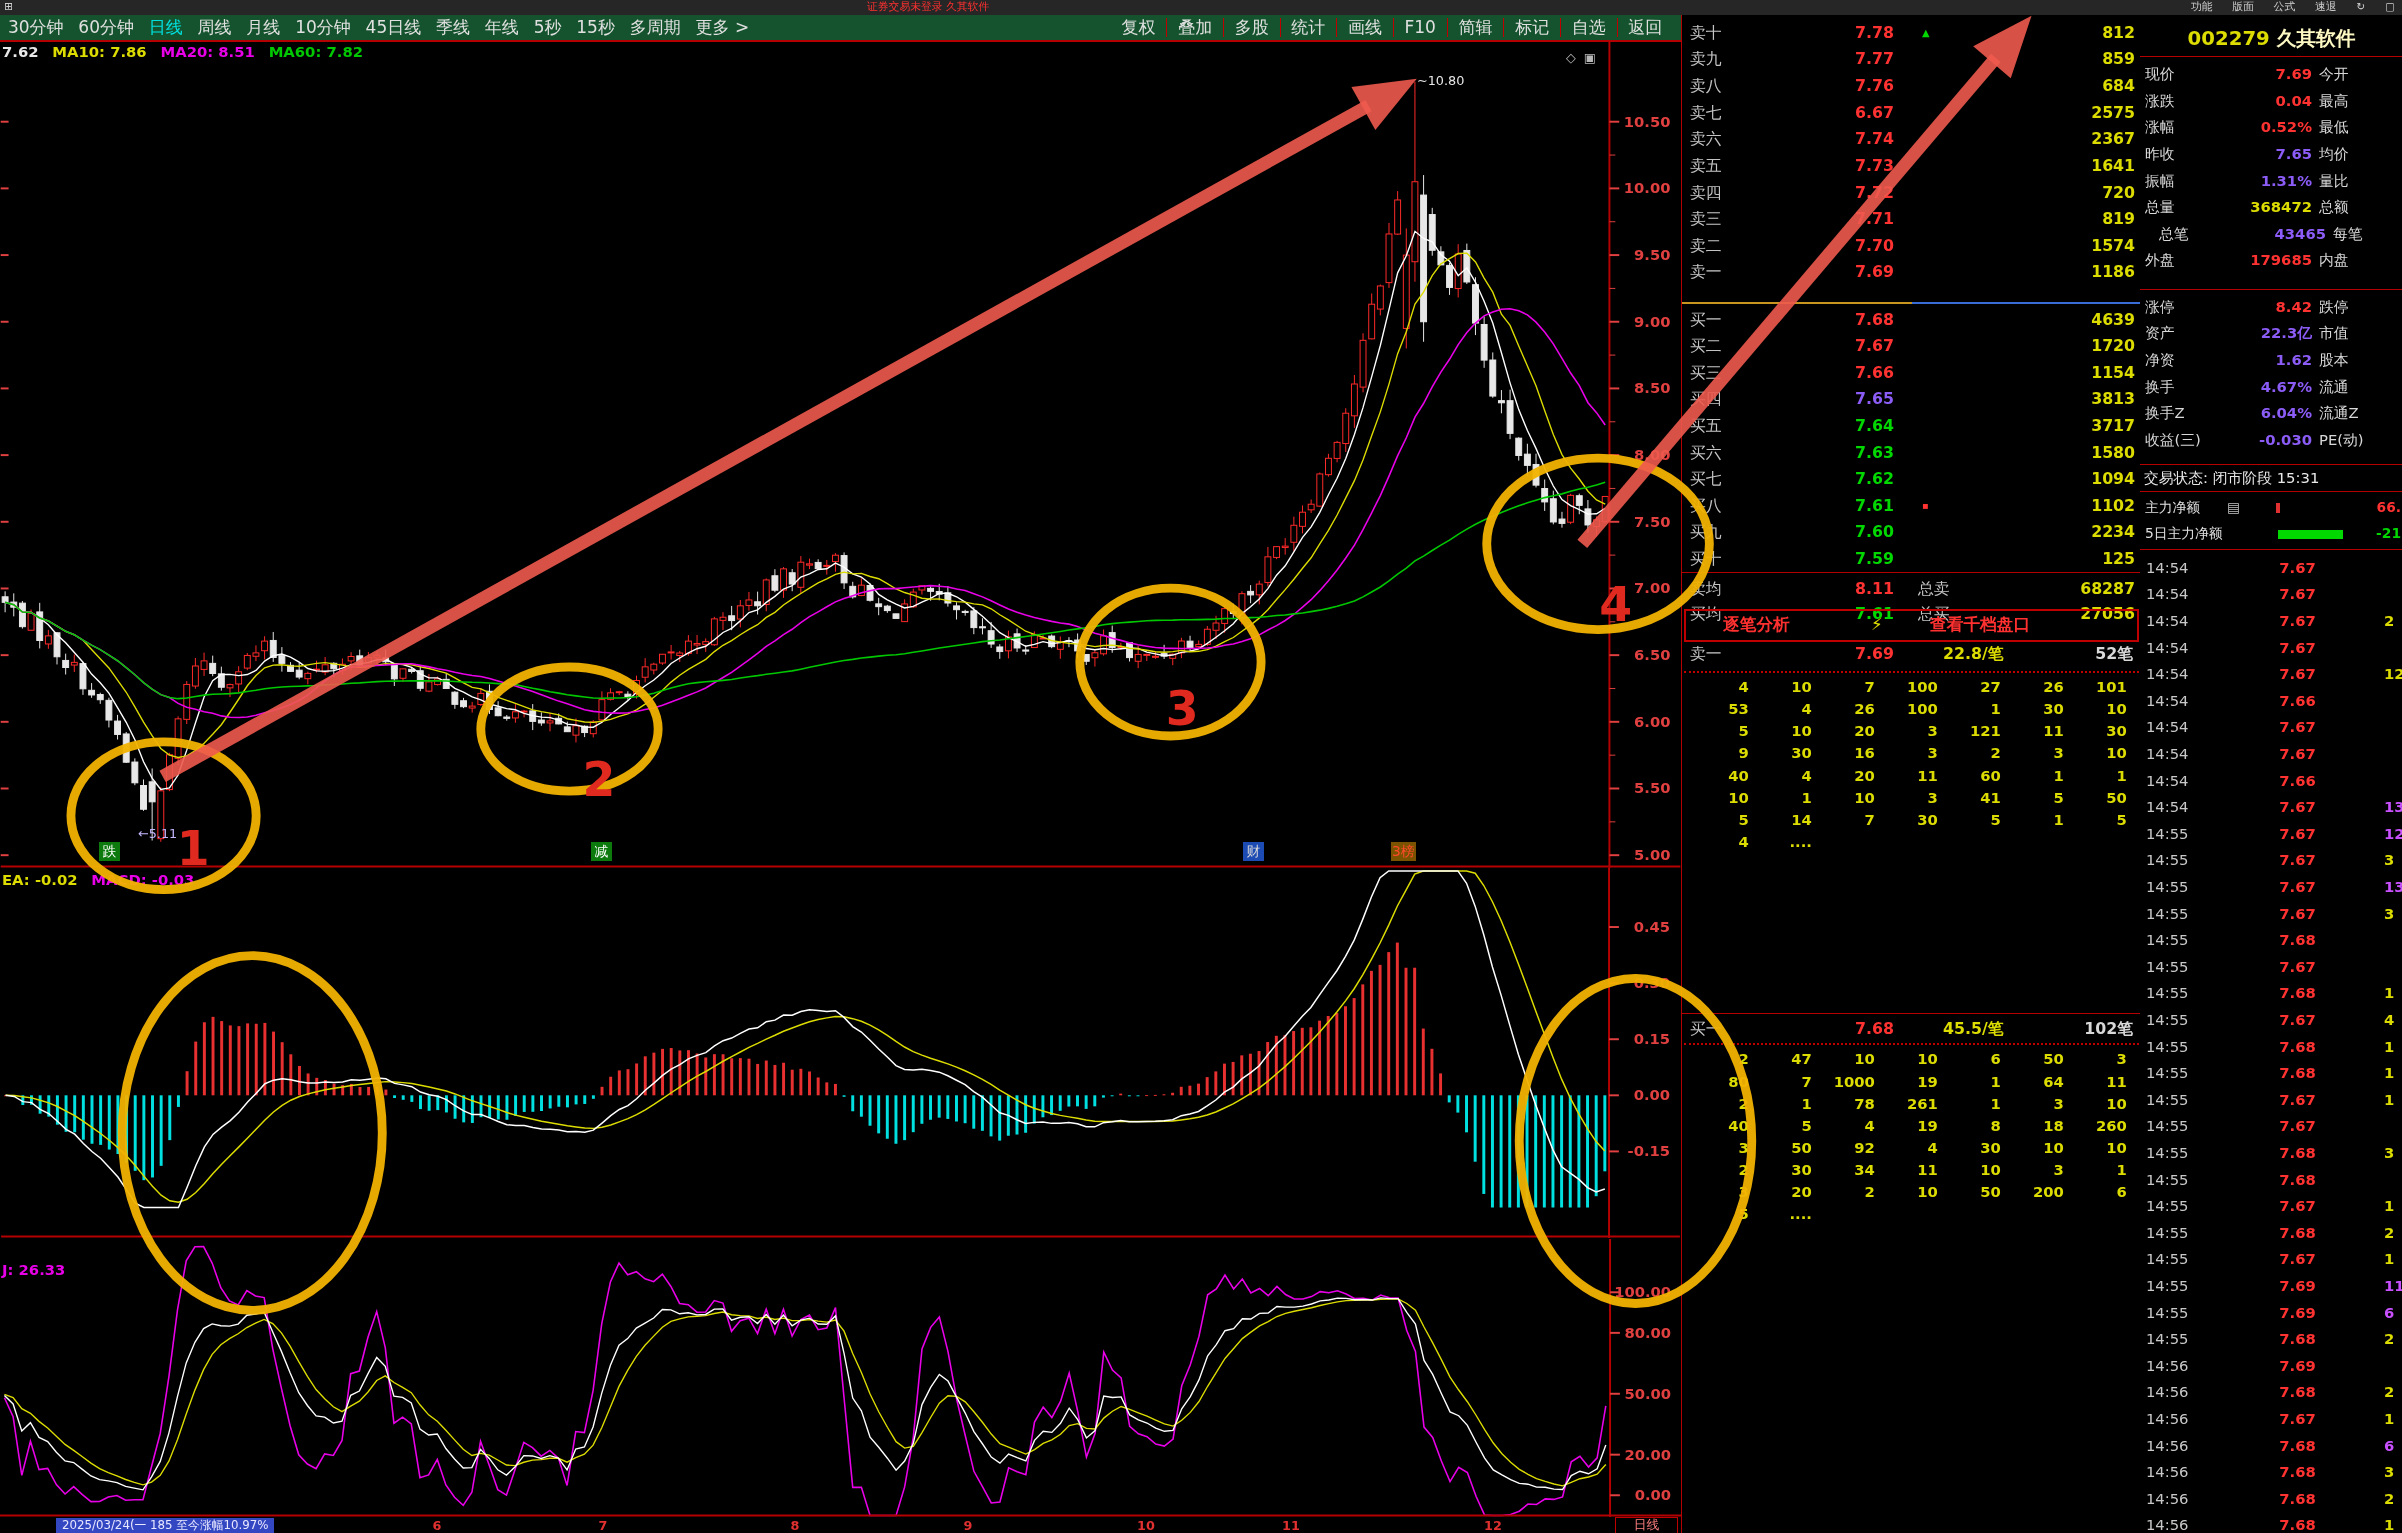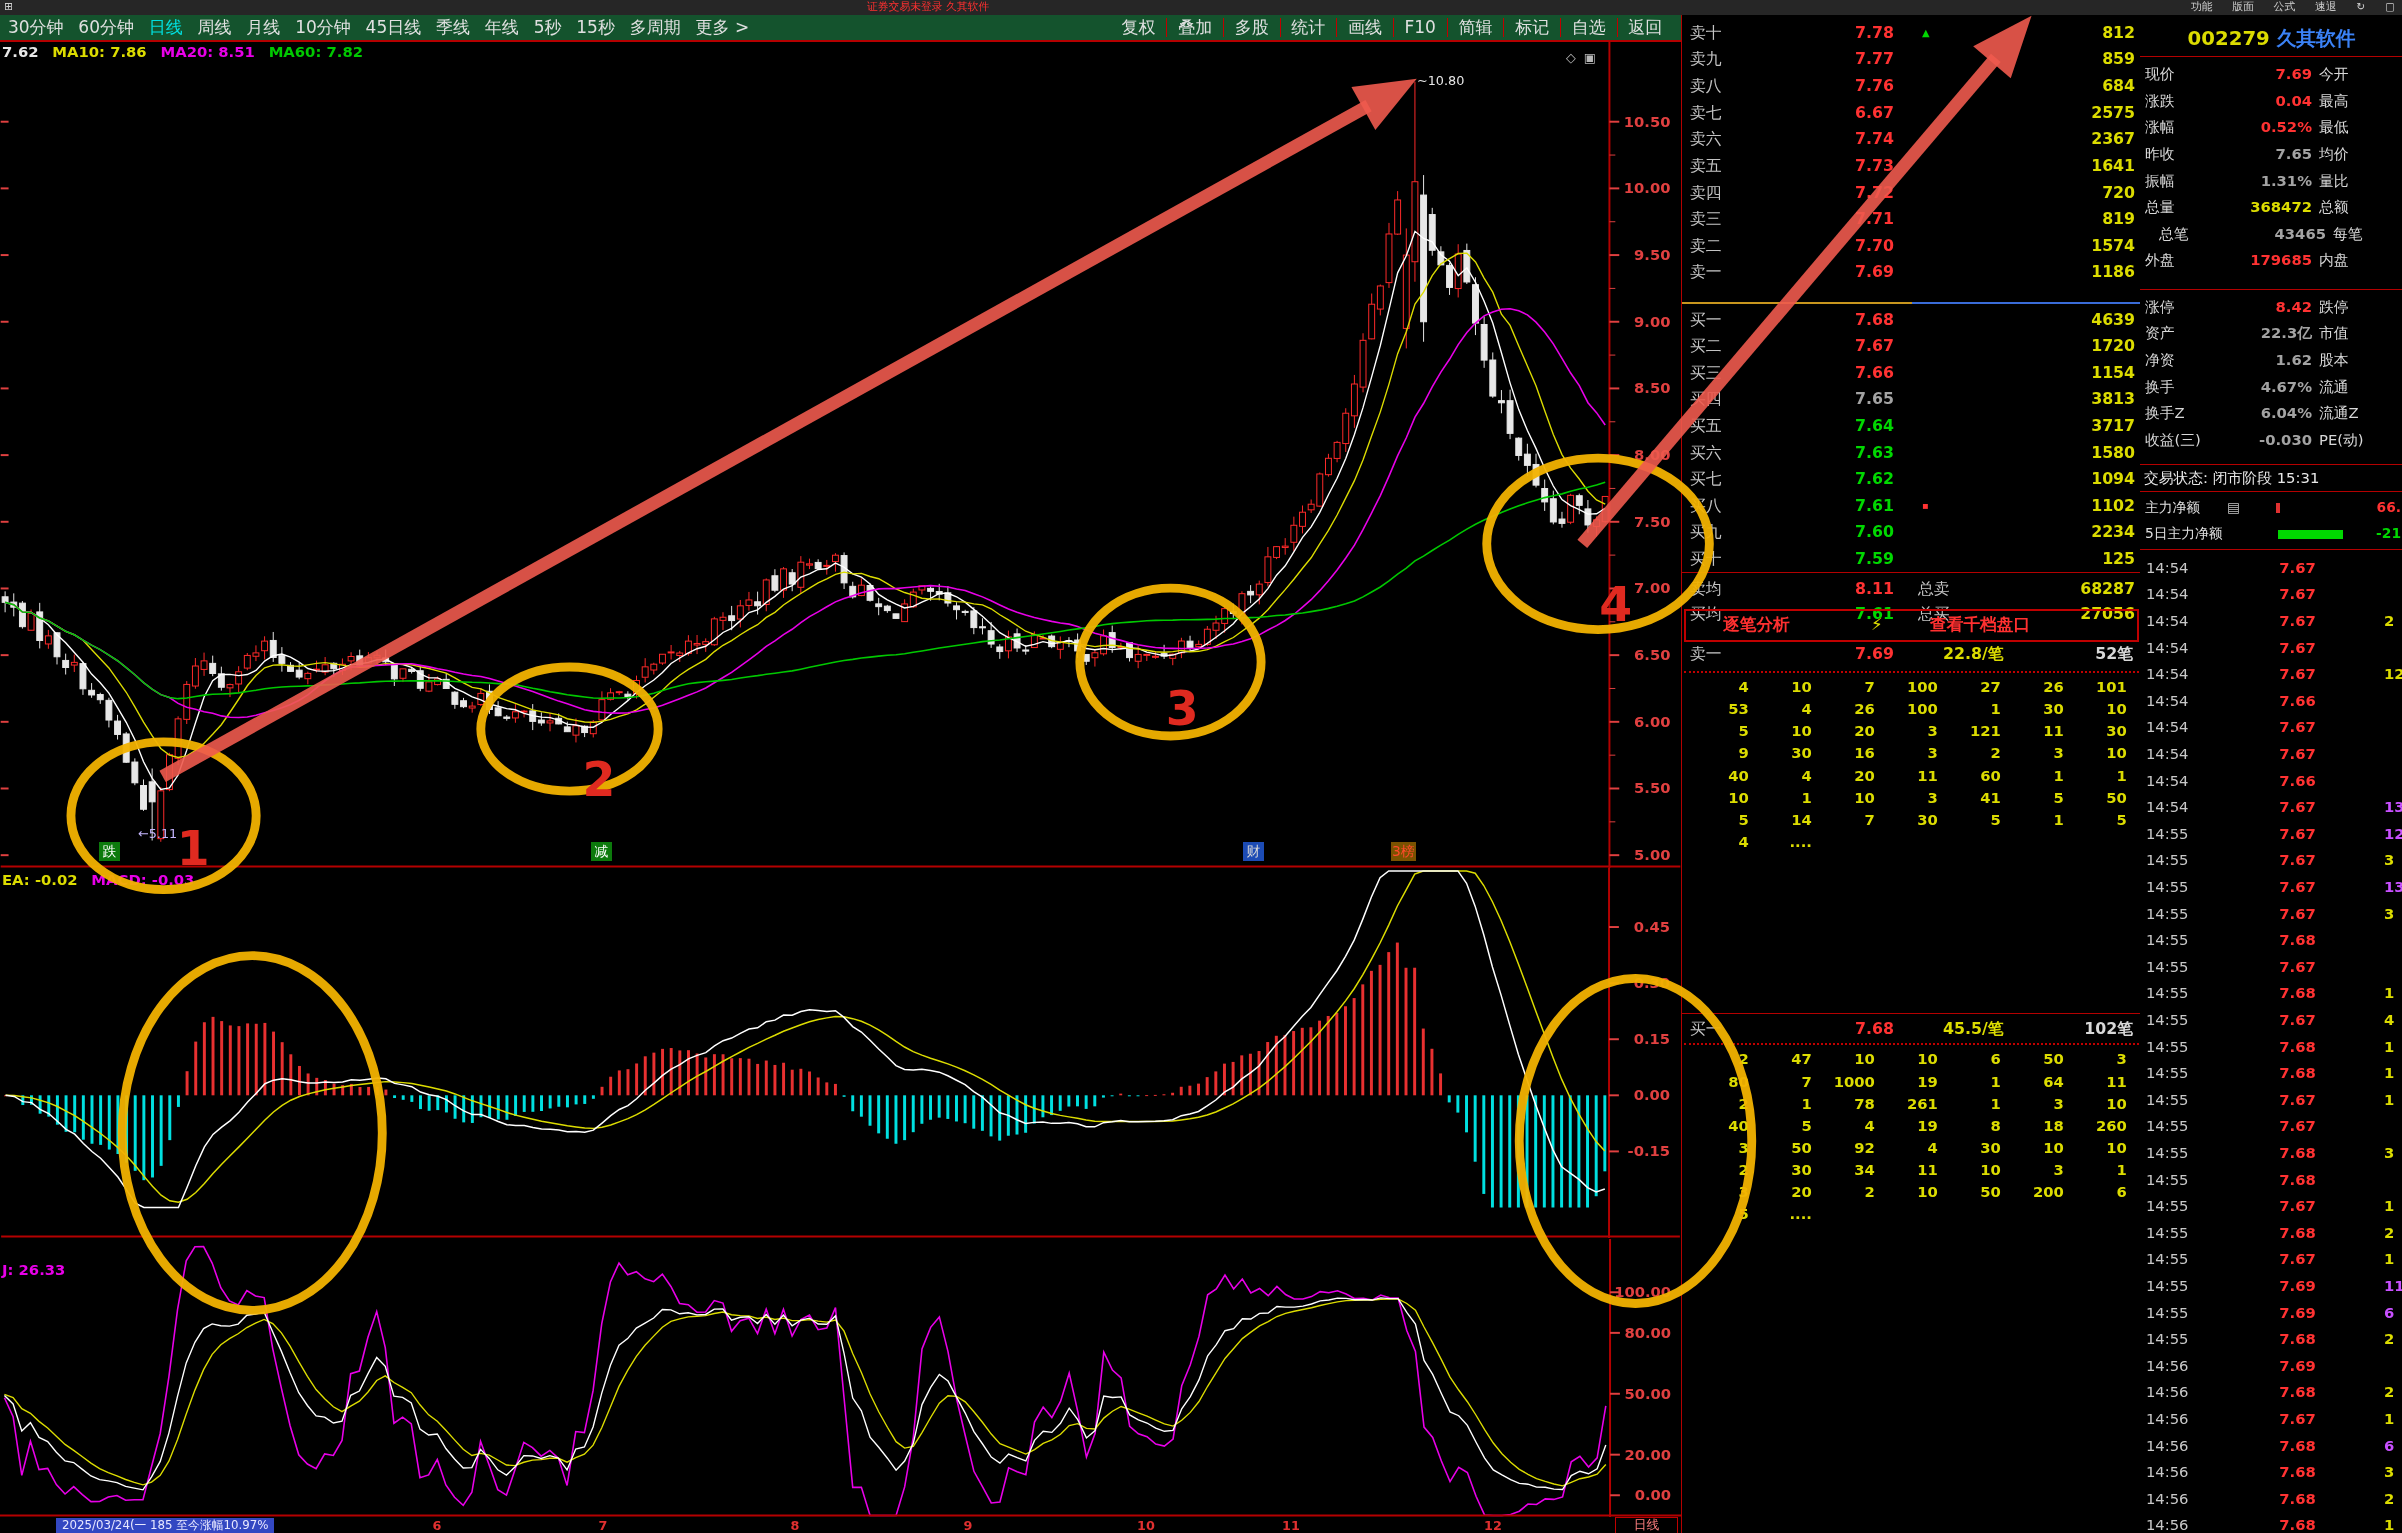--- a/index.html
+++ b/index.html
@@ -1,20 +1,20 @@
 <!DOCTYPE html>
 <html><head>
 <meta charset="utf-8">
 <style>
   html,body{margin:0;padding:0;background:#000;}
   #app{position:relative;width:2403px;height:1534px;background:#000;overflow:hidden;
        font-family:"DejaVu Sans","Liberation Sans",sans-serif;}
   .abs{position:absolute;}
-  .red{color:#ff3232}.grn{color:#00d800}.yel{color:#dcdc00}.wht{color:#a3a3a3}
-  .gry{color:#c4c4c4}.cyn{color:#3b82f6}.mag{color:#e800e8}.pur{color:#c850ff}
+  .red{color:#ff3232}.grn{color:#00d800}.yel{color:#dcdc00}.wht{color:#8b5cf6}
+  .gry{color:#c4c4c4}.cyn{color:#fef9c3}.mag{color:#e800e8}.pur{color:#c850ff}
   
   #titlebar{position:absolute;left:0;top:0;width:2403px;height:14.8px;background:#262626;
     color:#cfcfcf;font-size:10.8px;line-height:14.8px;}
   #titlebar .win{position:absolute;left:3.9px;top:0;}
   #titlebar .warn{position:absolute;left:867px;top:0;color:#ff3030;font-size:10.8px;}
   #tbmenu{position:absolute;right:7.9px;top:0;display:flex;gap:19.7px;}
   #tbmenu span{cursor:default;}
   
   #toolbar{position:absolute;left:0;top:14.8px;width:1681px;height:25.6px;background:#14532d;
     border-bottom:2px solid #b40000;color:#e0e0e0;font-size:17px;line-height:24.6px;}

